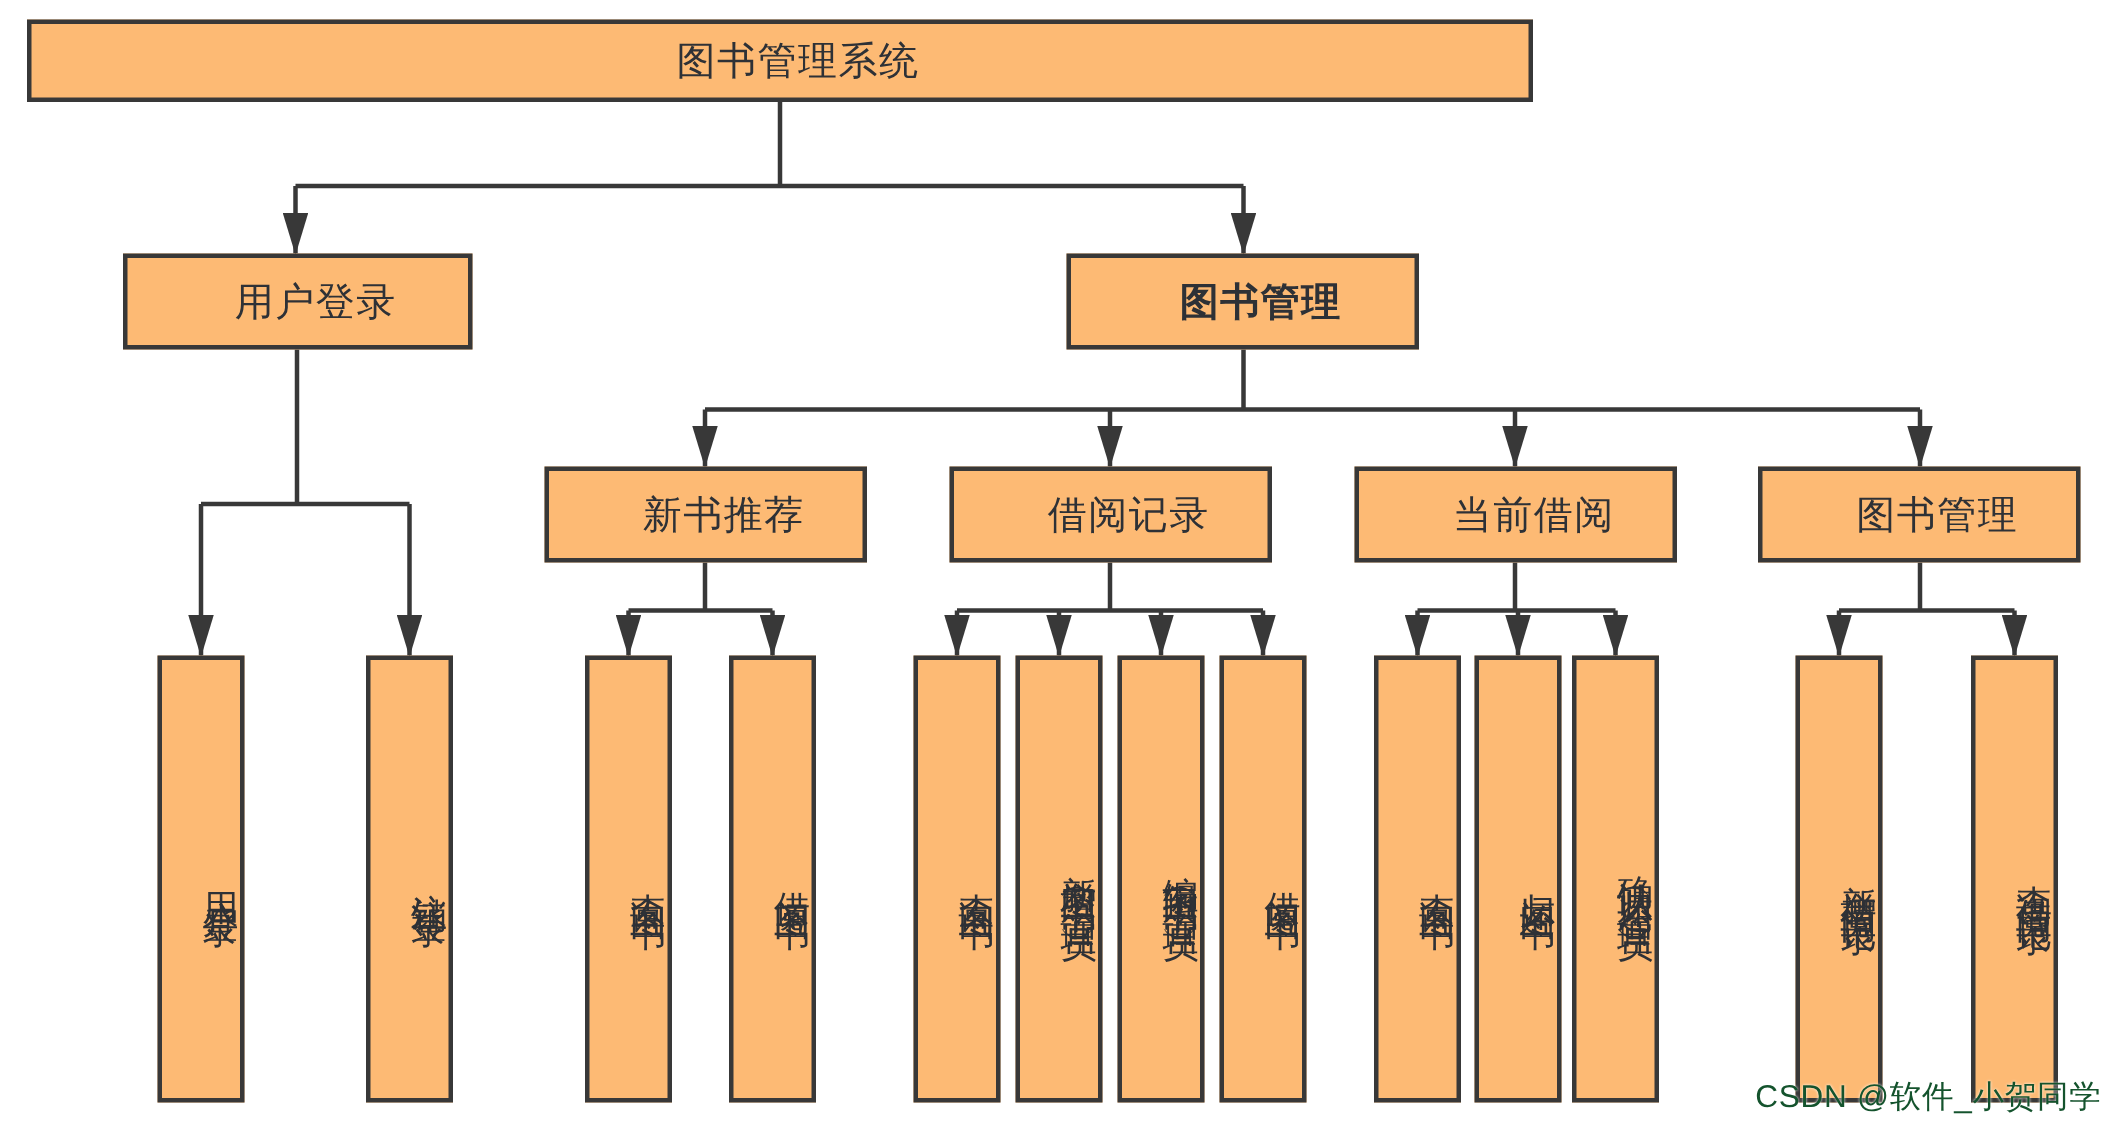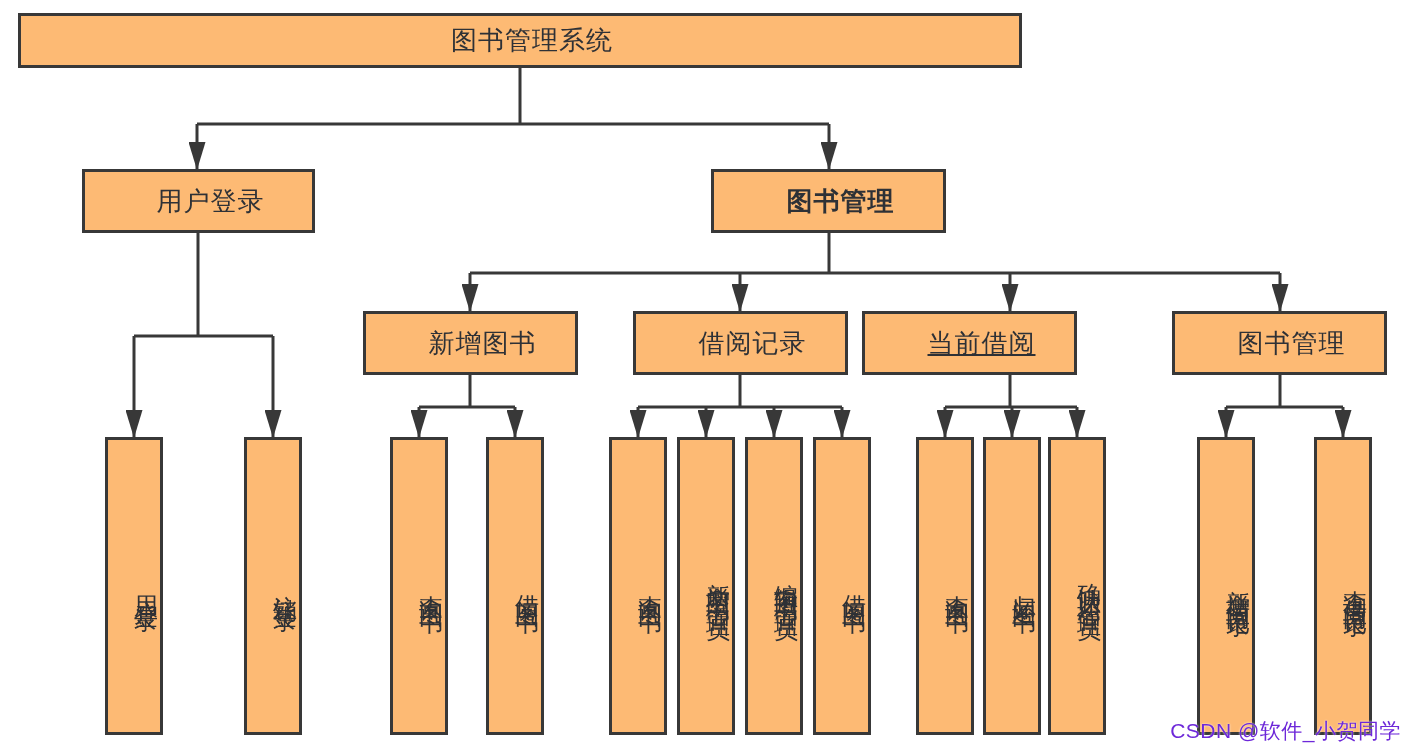--- a/index.html
+++ b/index.html
@@ -28,21 +28,21 @@
     z-index:2;
     text-align:center;
     padding-left:24px;
   }
   .node.root   { left:18px;  top:13px;  width:1004px; height:55px; }
   .node.l2a    { left:82px;  top:169px; width:233px;  height:64px; }
   .node.l2b    { left:711px; top:169px; width:235px;  height:64px;font-weight:bold; }
   .node.l3     { top:311px;  width:215px; height:64px; }
   .node.l3a    { left:363px; }
   .node.l3b    { left:633px; }
-  .node.l3c    { left:862px;text-decoration:underline; }
+  .node.l3c    { left:903px; }
   .node.l3d    { left:1172px; }
   .node.leaf   { top:437px; width:58px; height:298px; }
   .leaf .vtext {
     writing-mode:vertical-rl;
     text-orientation:mixed;
     font-size:24px;
     letter-spacing:5px;
     line-height:1.0;
     white-space:nowrap;
   }
@@ -56,21 +56,21 @@
   .lf8  { left:813px; }
   .lf9  { left:916px; }
   .lf10 { left:983px; }
   .lf11 { left:1048px; width:60px; }
   .lf12 { left:1197px; }
   .lf13 { left:1314px; }
   .watermark {
     position:absolute;
     right:4px; bottom:2px;
     font-size:21px;
-    color:#6d28d9;
+    color:#14532d;
     letter-spacing:0.5px;
     z-index:3;
     text-shadow:0 0 2px #ffffff;
   }
 </style>
 </head>
 <body>
 
 <svg class="connectors" width="1405" height="747" viewBox="0 0 1405 747">
   <defs>
@@ -109,21 +109,21 @@
     <line x1="1226" y1="407" x2="1226" y2="437" marker-end="url(#arw)"></line>
     <line x1="1343" y1="407" x2="1343" y2="437" marker-end="url(#arw)"></line>
   </g>
 </svg>
 
 <div class="node root">图书管理系统</div>
 
 <div class="node l2a">用户登录</div>
 <div class="node l2b">图书管理</div>
 
-<div class="node l3 l3a">新增图书</div>
+<div class="node l3 l3a">新书推荐</div>
 <div class="node l3 l3b">借阅记录</div>
 <div class="node l3 l3c">当前借阅</div>
 <div class="node l3 l3d">图书管理</div>
 
 <div class="node leaf lf1">
   <span class="vtext">用户登录</span>
 </div>
 <div class="node leaf lf2">
   <span class="vtext">注销登录</span>
 </div>

